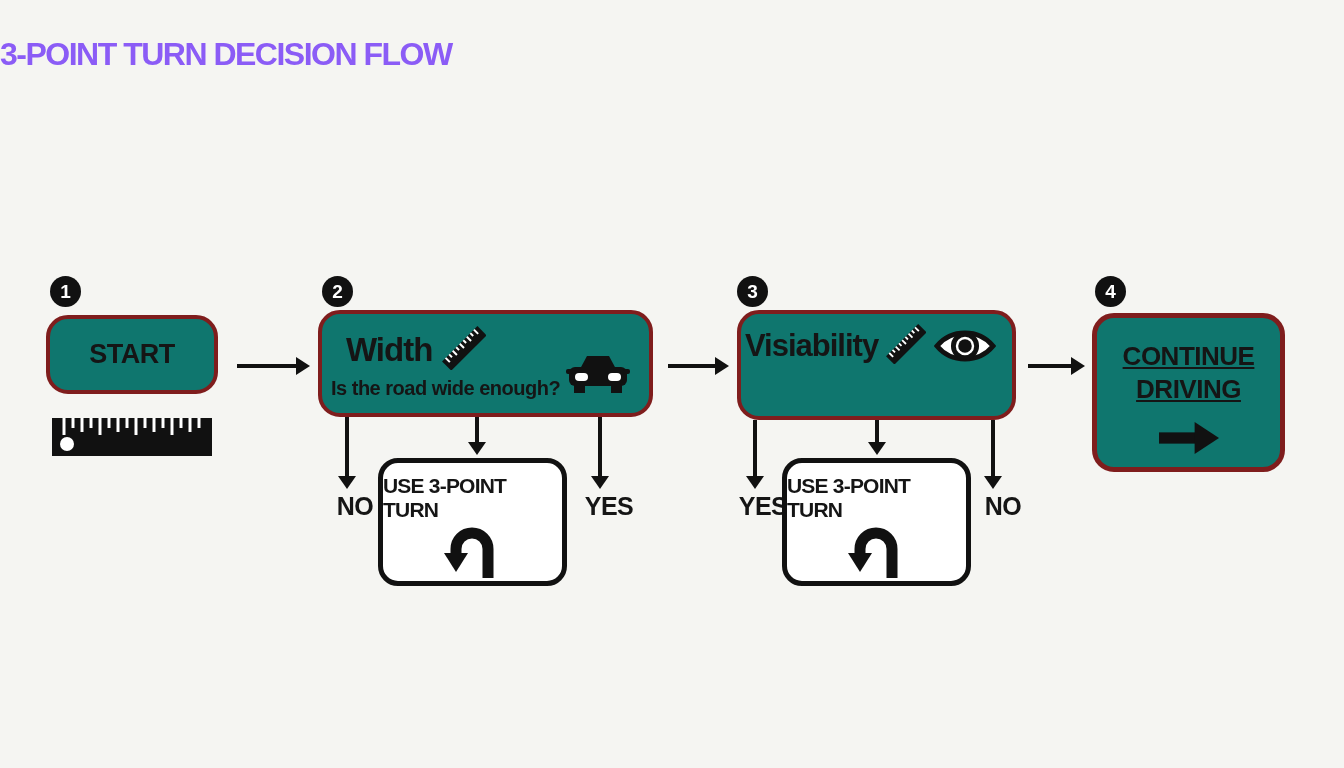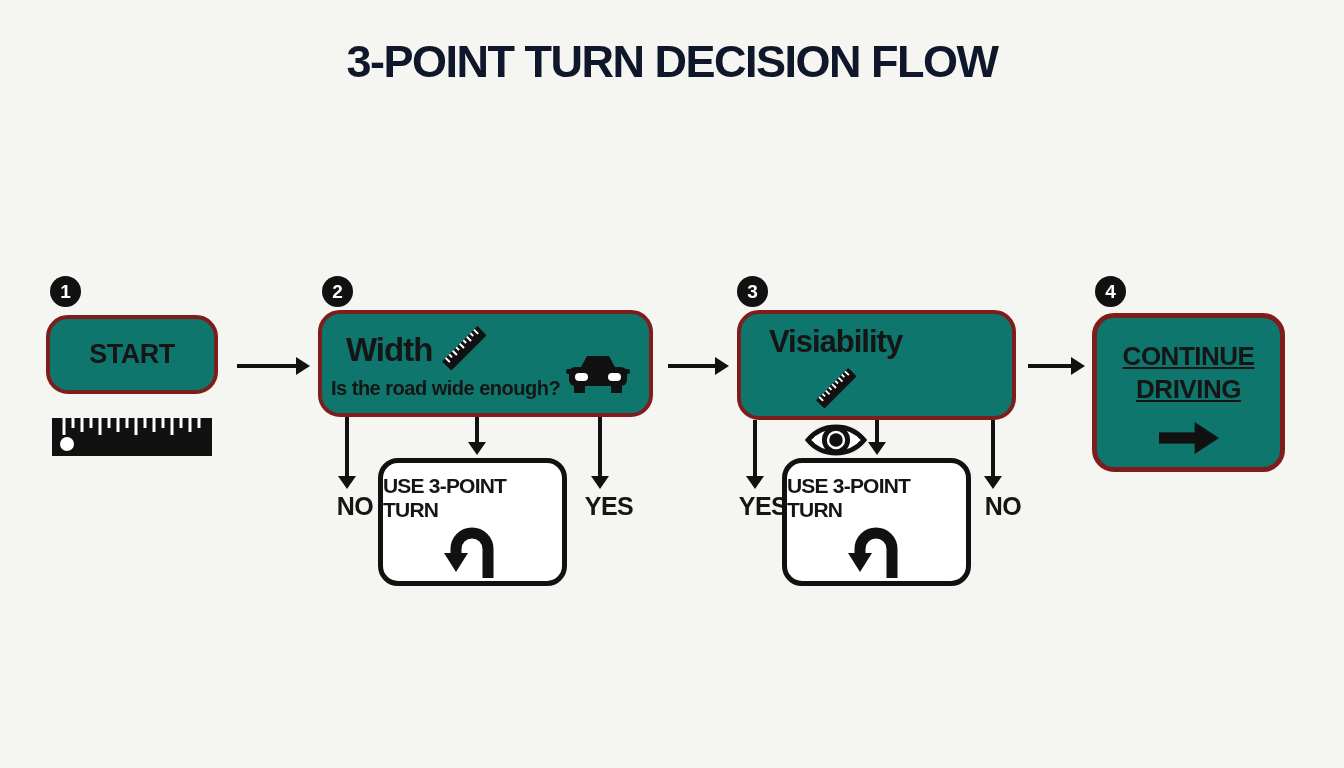--- a/index.html
+++ b/index.html
@@ -8,22 +8,22 @@
     font-family:"Liberation Sans", sans-serif;
     background:#f5f5f2;
     color:#151515;
     position:relative;
     overflow:hidden;
   }
   .stage{ position:absolute; inset:0; }
 
   .title{
     position:absolute; left:0; top:36px; width:100%;
-    text-align:center; font-size:45px; font-weight:bold;
-    letter-spacing:-1.5px; color:#0f172a;
+    font-size:32px; font-weight:bold;
+    letter-spacing:-1.5px; color:#8b5cf6;
   }
 
   .badge{
     position:absolute; width:31px; height:31px; border-radius:50%;
     background:#111; color:#fff; font-weight:bold; font-size:19px;
     display:flex; align-items:center; justify-content:center;
   }
 
   .node{
     position:absolute; background:#0f766e; border:4px solid #7f1d1d;
@@ -34,21 +34,21 @@
     display:flex; align-items:center; justify-content:center; }
   .start-label{ font-size:27px; font-weight:bold; letter-spacing:-0.5px; }
 
   .width-box{ left:318px; top:310px; width:335px; height:107px; border-width:4px; }
   .vis-box{ left:737px; top:310px; width:279px; height:110px; }
   .cont-box{ left:1092px; top:313px; width:193px; height:159px; border-width:5px;
     display:flex; flex-direction:column; align-items:center; }
 
   .heading-row{ display:flex; align-items:center; gap:10px;justify-content:space-between; }
   .width-box .heading-row{ position:absolute; left:24px; top:12px; }
-  .vis-box .heading-row{ position:absolute; left:28px; top:10px; gap:8px;flex-direction:column; }
+  .vis-box .heading-row{ position:absolute; left:4px; top:10px; gap:8px; }
   .q-heading{ font-size:33px; font-weight:bold; letter-spacing:-1px; }
   .vis-box .q-heading{ font-size:31px; }
   .q-sub{ font-size:20px; font-weight:bold; letter-spacing:-0.5px; }
   .width-box .q-sub{ position:absolute; left:9px; top:63px; width:240px; }
   .vis-sub{ position:absolute; left:0; top:56px; width:100%;
     text-align:center; font-size:19px; font-weight:bold; letter-spacing:-0.5px;
     line-height:1.2; }
 
   .car-wrap{ position:absolute; right:18px; top:38px; }
   .eye-wrap{ display:flex; align-items:center; }

